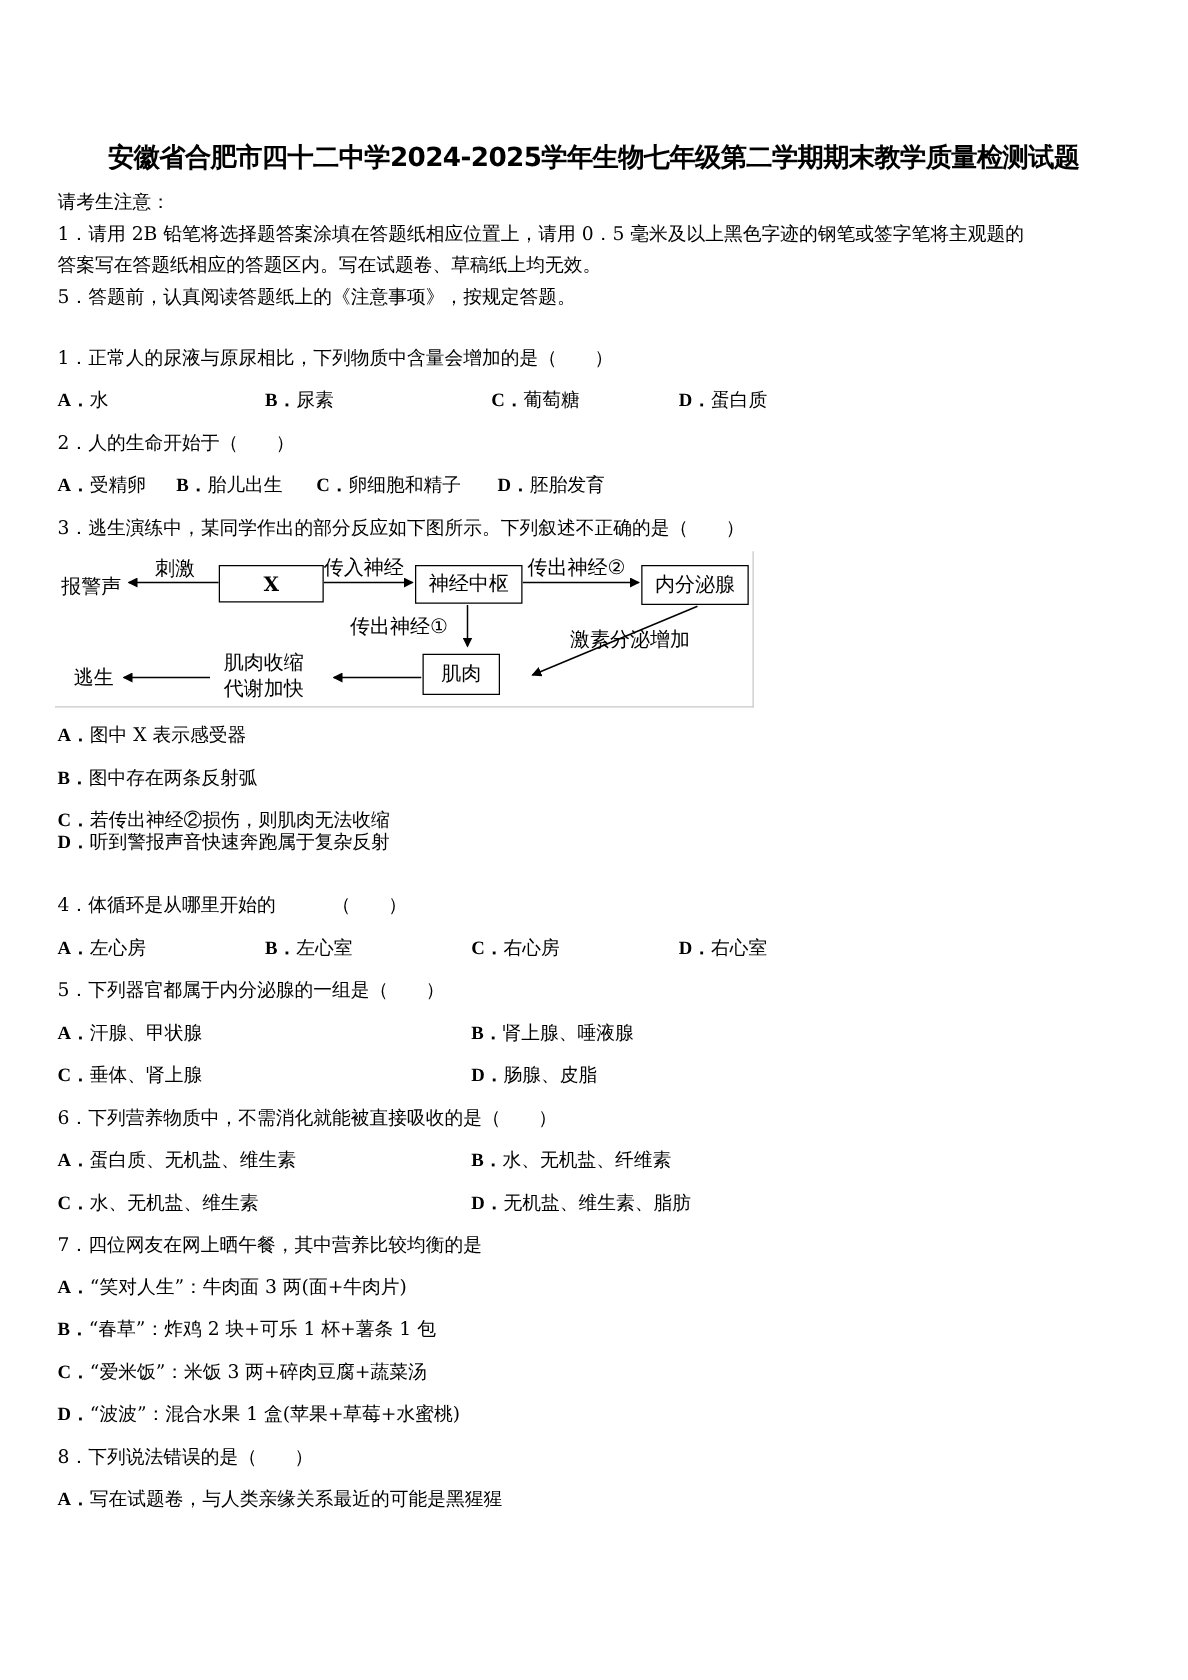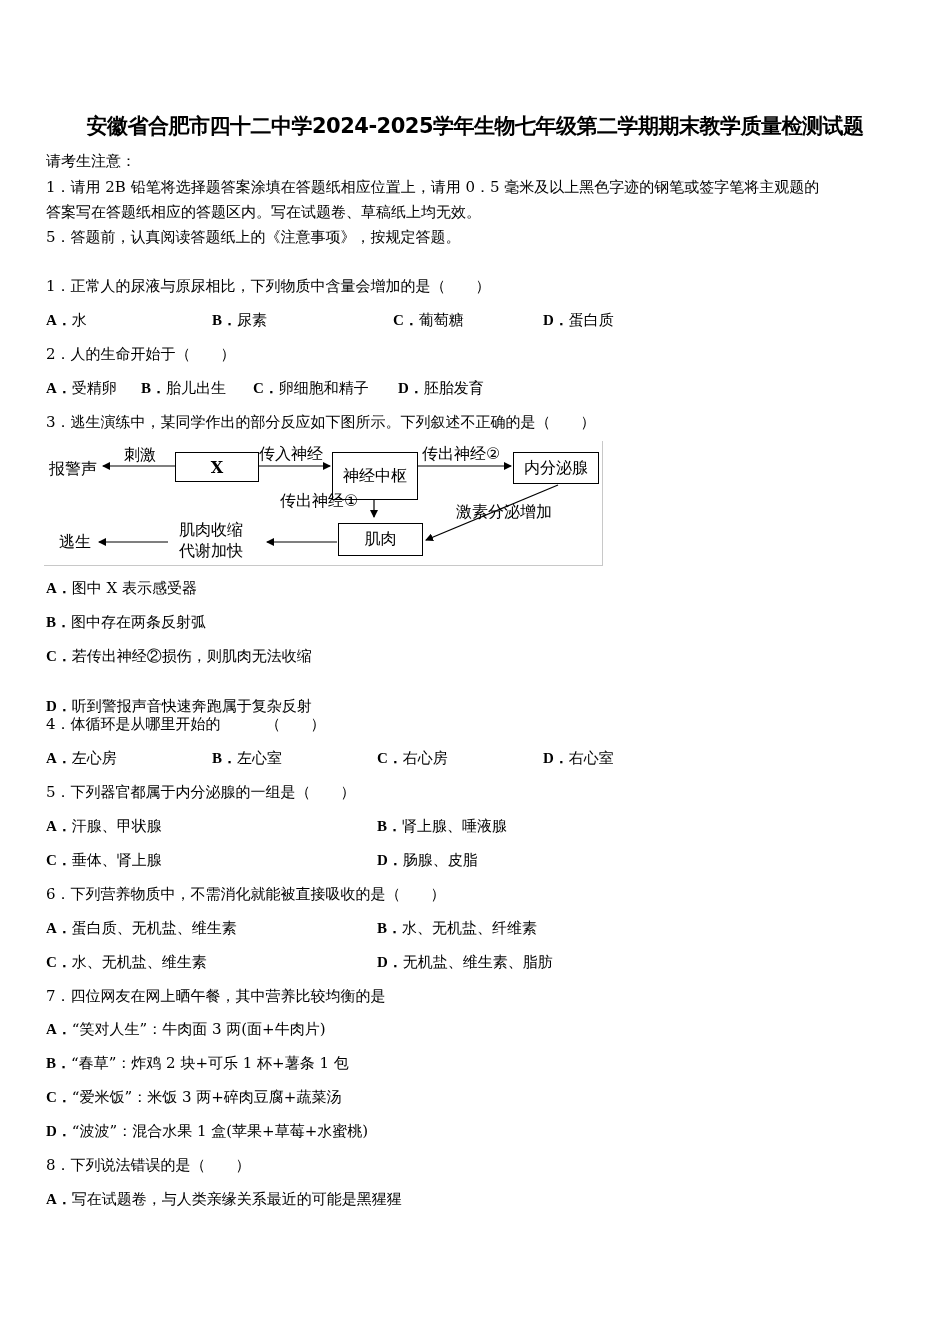--- a/index.html
+++ b/index.html
@@ -77,35 +77,35 @@
 
     <line x1="293" y1="101" x2="223" y2="101" stroke="#000" stroke-width="1.2" marker-end="url(#ah)"></line>
 
     <line x1="124" y1="101" x2="55" y2="101" stroke="#000" stroke-width="1.2" marker-end="url(#ah)"></line>
   </svg>
 
   <div class="dlabel" style="left:5px;top:18px;">报警声</div>
   <div class="dlabel" style="left:80px;top:4px;">刺激</div>
   <div class="dbox" style="left:131px;top:11px;width:84px;height:30px;font-family:'DejaVu Serif',serif;font-weight:bold;">X</div>
   <div class="dlabel" style="left:215px;top:3px;">传入神经</div>
-  <div class="dbox" style="left:288px;top:11px;width:86px;height:48px;">神经中枢</div>
+  <div class="dbox" style="left:288px;top:11px;width:86px;height:31px;">神经中枢</div>
   <div class="dlabel" style="left:378px;top:3px;">传出神经②</div>
   <div class="dbox" style="left:469px;top:11px;width:86px;height:32px;">内分泌腺</div>
   <div class="dlabel" style="left:236px;top:50px;">传出神经①</div>
   <div class="dlabel" style="left:412px;top:61px;">激素分泌增加</div>
-  <div class="dbox" style="left:294px;top:82px;width:85px;height:33px;">肌肉</div>
+  <div class="dbox" style="left:294px;top:82px;width:62px;height:33px;">肌肉</div>
   <div class="dlabel" style="left:135px;top:79px;">肌肉收缩</div>
   <div class="dlabel" style="left:135px;top:100px;">代谢加快</div>
   <div class="dlabel" style="left:15px;top:91px;">逃生</div>
 </div>
 
 <div class="opt" style="left:46px;top:578px;"><span class="opt-label">A．</span><span>图中 X 表示感受器</span></div>
 <div class="opt" style="left:46px;top:612px;"><span class="opt-label">B．</span><span>图中存在两条反射弧</span></div>
 <div class="opt" style="left:46px;top:646px;"><span class="opt-label">C．</span><span>若传出神经②损伤，则肌肉无法收缩</span></div>
-<div class="opt" style="left:46px;top:696px;"><span class="opt-label">D．</span><span>听到警报声音快速奔跑属于复杂反射</span></div>
+<div class="opt" style="left:46px;top:663px;"><span class="opt-label">D．</span><span>听到警报声音快速奔跑属于复杂反射</span></div>
 
 <div class="line" style="top:714px;">4．体循环是从哪里开始的　　　（　　）</div>
 <div class="opt" style="left:46px;top:748px;"><span class="opt-label">A．</span><span>左心房</span></div>
 <div class="opt" style="left:212px;top:748px;"><span class="opt-label">B．</span><span>左心室</span></div>
 <div class="opt" style="left:377px;top:748px;"><span class="opt-label">C．</span><span>右心房</span></div>
 <div class="opt" style="left:543px;top:748px;"><span class="opt-label">D．</span><span>右心室</span></div>
 
 <div class="line" style="top:782px;">5．下列器官都属于内分泌腺的一组是（　　）</div>
 <div class="opt" style="left:46px;top:816px;"><span class="opt-label">A．</span><span>汗腺、甲状腺</span></div>
 <div class="opt" style="left:377px;top:816px;"><span class="opt-label">B．</span><span>肾上腺、唾液腺</span></div>

